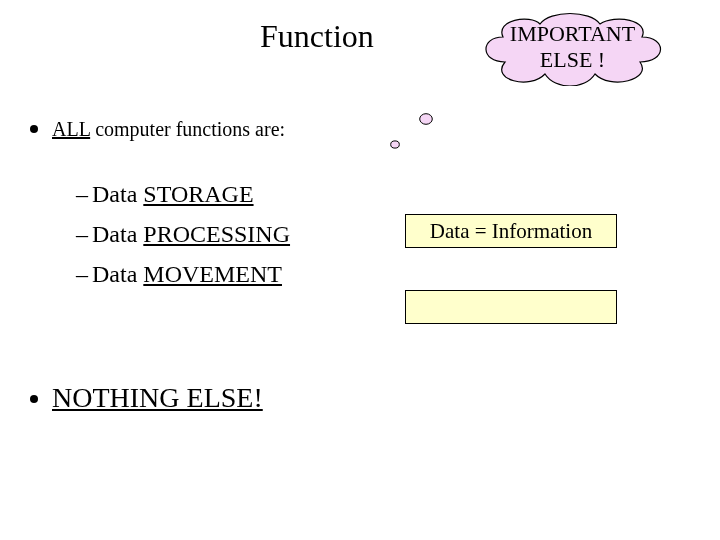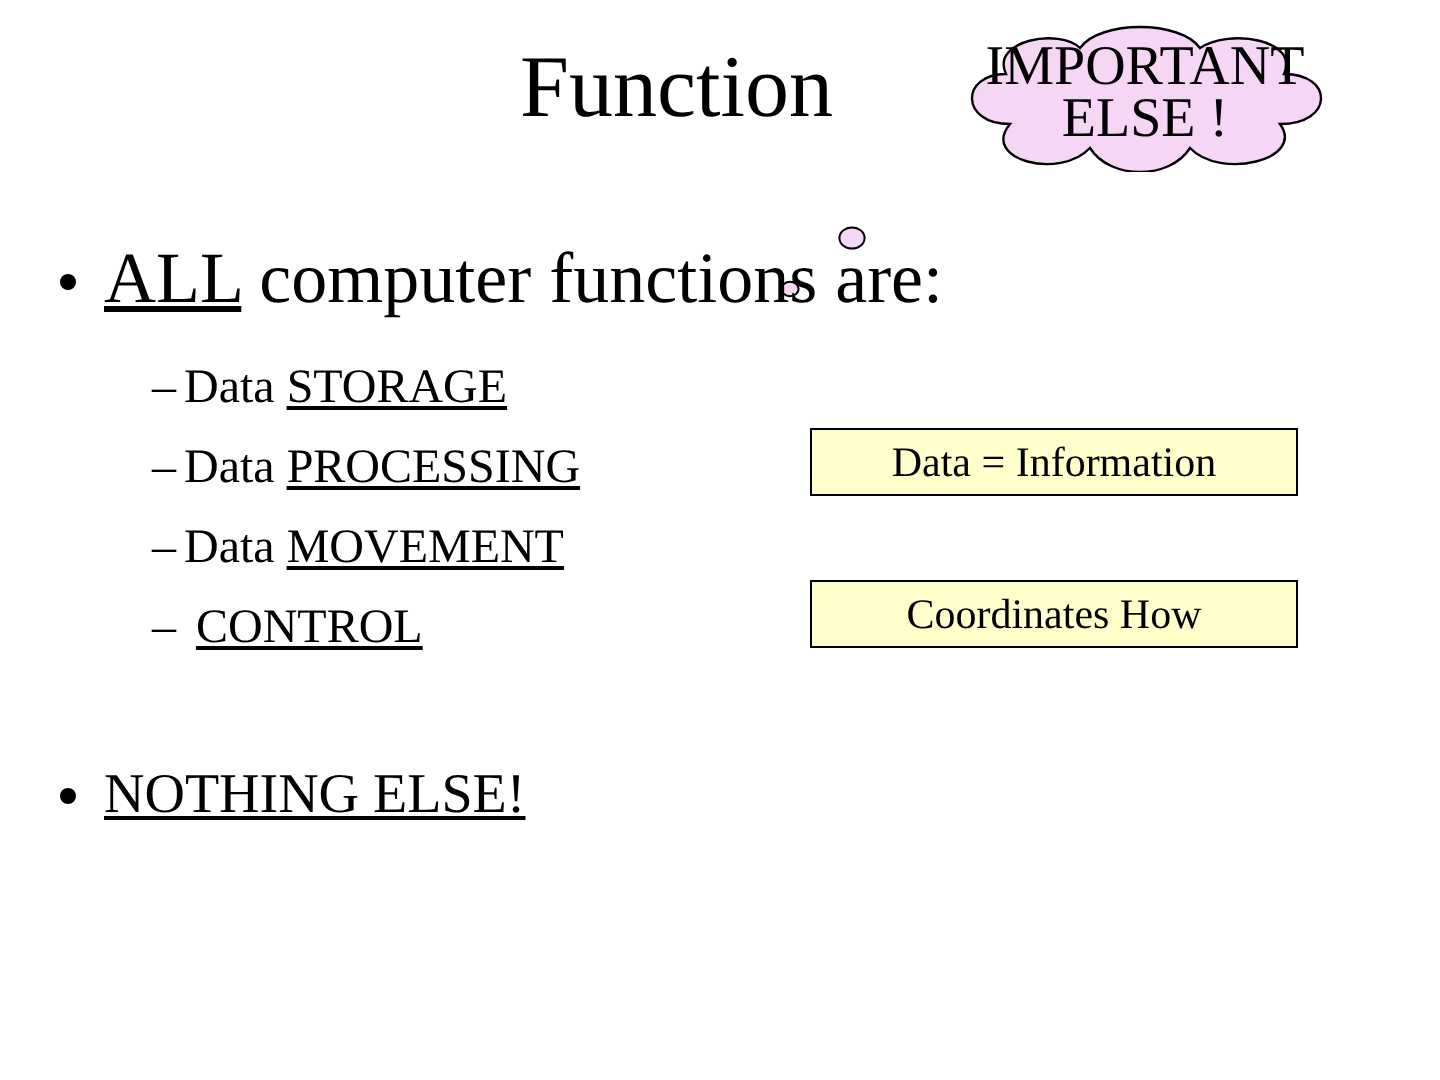--- a/index.html
+++ b/index.html
@@ -10,62 +10,62 @@
     background: #ffffff;
     font-family: "Times New Roman", Times, serif;
     color: #000;
     position: relative;
     overflow: hidden;
   }
   .title {
     position: absolute;
     top: 18px;
     left: 260px;
-    font-size: 44px;
+    font-size: 32px;
   }
   .cloud {
     position: absolute;
     top: 12px;
     left: 475px;
     width: 195px;
     height: 74px;
   }
   .cloud svg {
     position: absolute;
     top: 0;
     left: 0;
   }
   .cloud-text {
     position: absolute;
     top: 9px;
     left: 0;
     width: 195px;
     text-align: center;
-    font-size: 28px;
+    font-size: 22px;
     line-height: 26px;
   }
   .small-bubble1 {
     position: absolute;
     top: 113px;
     left: 419px;
     width: 14px;
     height: 12px;
   }
   .small-bubble2 {
     position: absolute;
     top: 140px;
     left: 390px;
     width: 10px;
     height: 9px;
   }
   .bullet1 {
     position: absolute;
     top: 118px;
     left: 30px;
-    font-size: 36px;
+    font-size: 20px;
   }
   .bullet1 .dot {
     display: inline-block;
     width: 8px;
     height: 8px;
     background: #000;
     border-radius: 50%;
     vertical-align: middle;
     margin-right: 14px;
     margin-bottom: 4px;
@@ -80,21 +80,21 @@
   }
   .sublist .dash { margin-right: 4px; }
   .sublist .u { text-decoration: underline; }
   .box {
     position: absolute;
     background: #ffffcc;
     border: 1px solid #000;
     font-size: 21px;
     text-align: center;
     line-height: 26px;
-    padding: 3px 16px;
+    padding: 3px 0;
   }
   .box1 {
     top: 214px;
     left: 405px;
     width: 210px;
   }
   .box2 {
     top: 290px;
     left: 405px;
     width: 210px;
@@ -140,26 +140,25 @@
 </svg>
 
 <div class="bullet1">
   <span class="dot"></span><span class="u">ALL</span><span> computer functions are:</span>
 </div>
 
 <div class="sublist">
   <div><span class="dash">–</span><span>Data </span><span class="u">STORAGE</span></div>
   <div><span class="dash">–</span><span>Data </span><span class="u">PROCESSING</span></div>
   <div><span class="dash">–</span><span>Data </span><span class="u">MOVEMENT</span></div>
-  <div><span class="dash">–</span><span> </span><span class="u">CONTROL</span></div>
 </div>
 
 <div class="box box1">
   <span>Data  =  Information</span>
 </div>
 
 <div class="box box2">
-  <span>Coordinates How</span><br>
+  <br>
 </div>
 
 <div class="bullet2">
   <span class="dot"></span><span class="u">NOTHING ELSE!</span>
 </div>
 
 </body></html>

